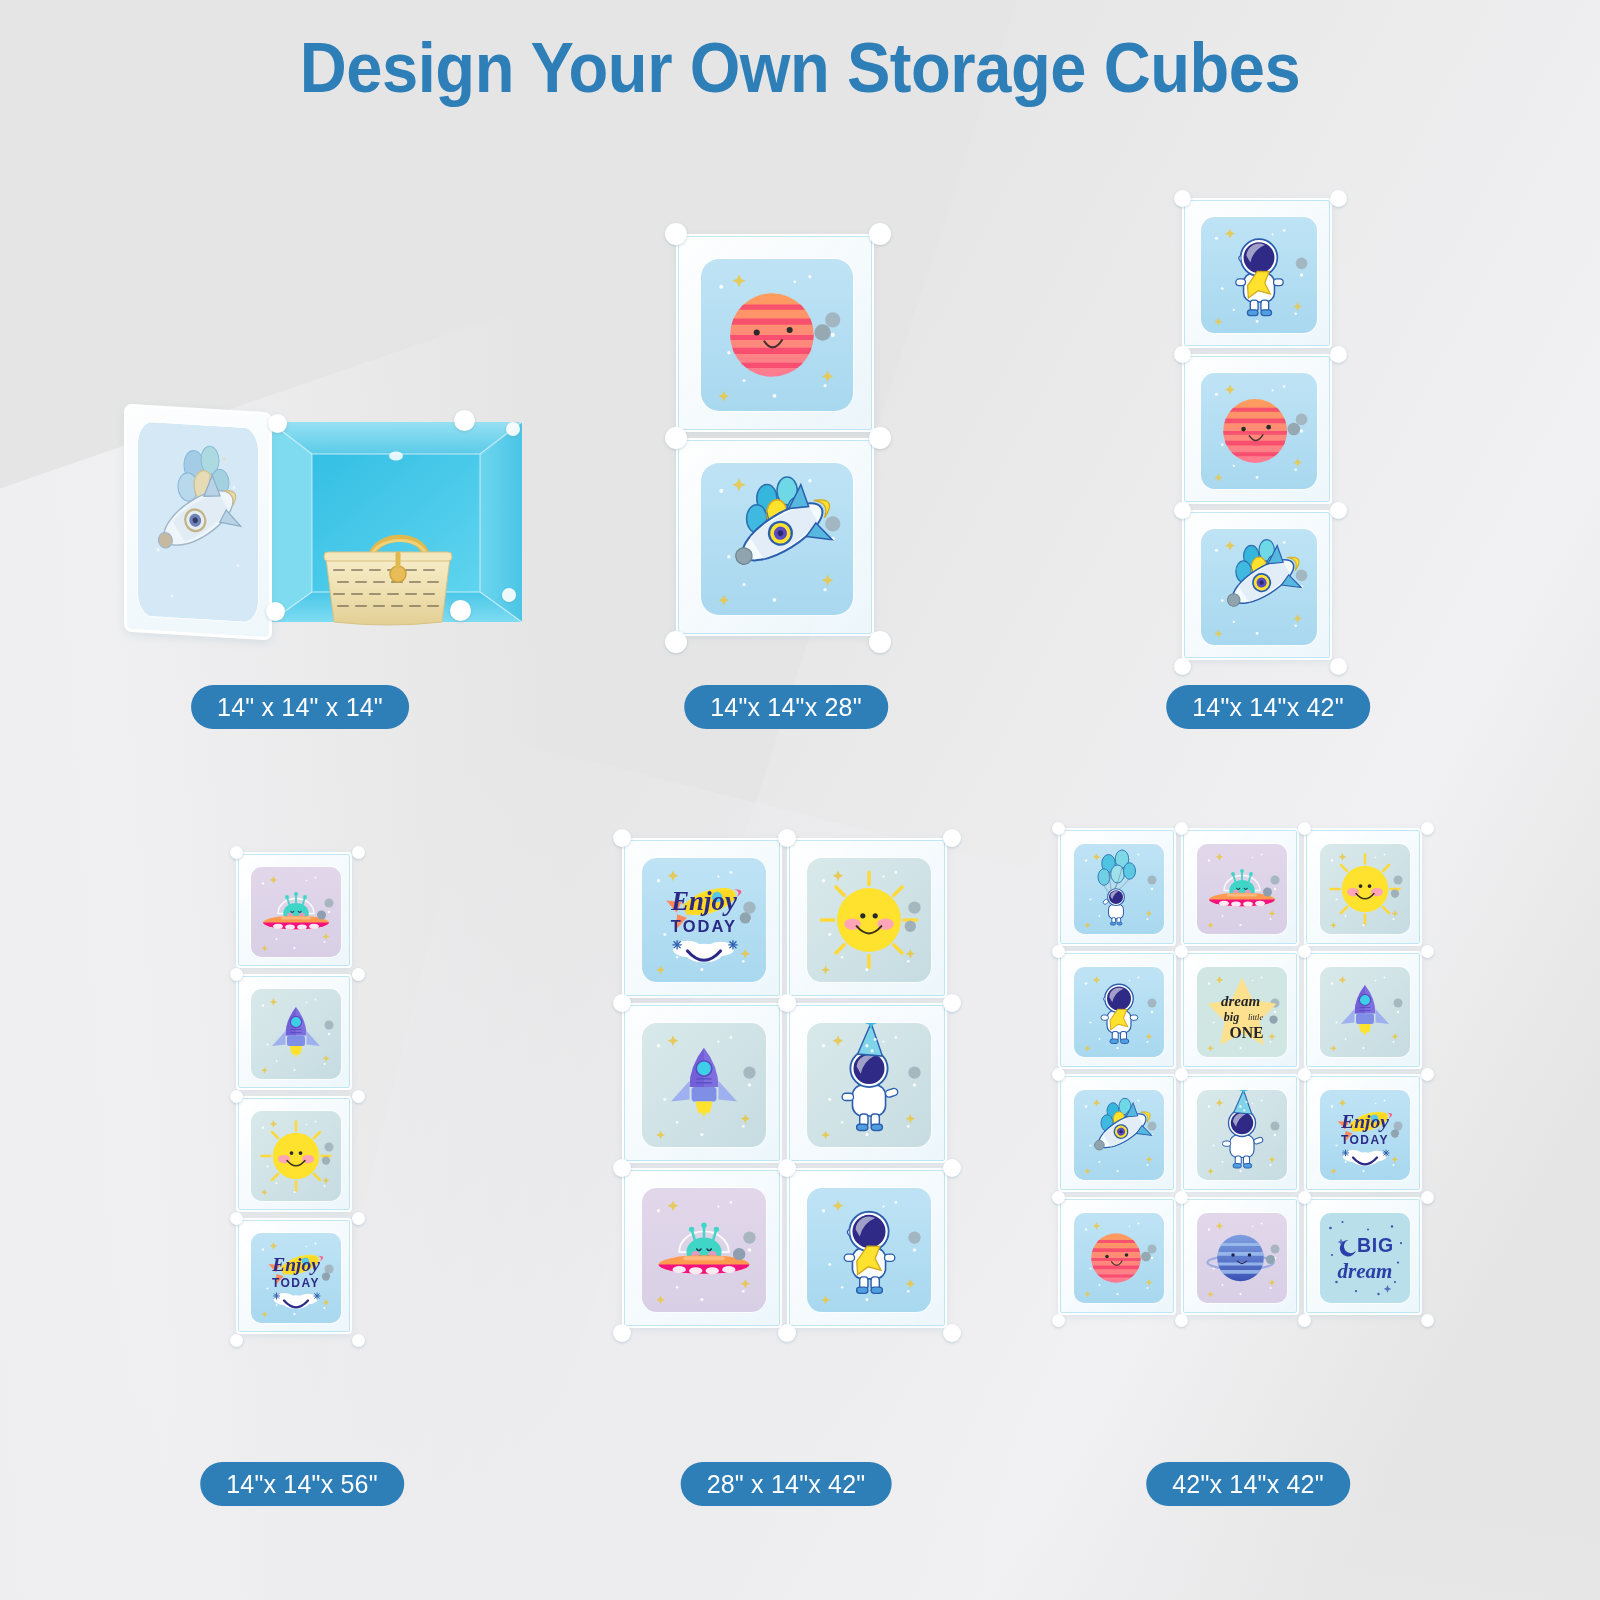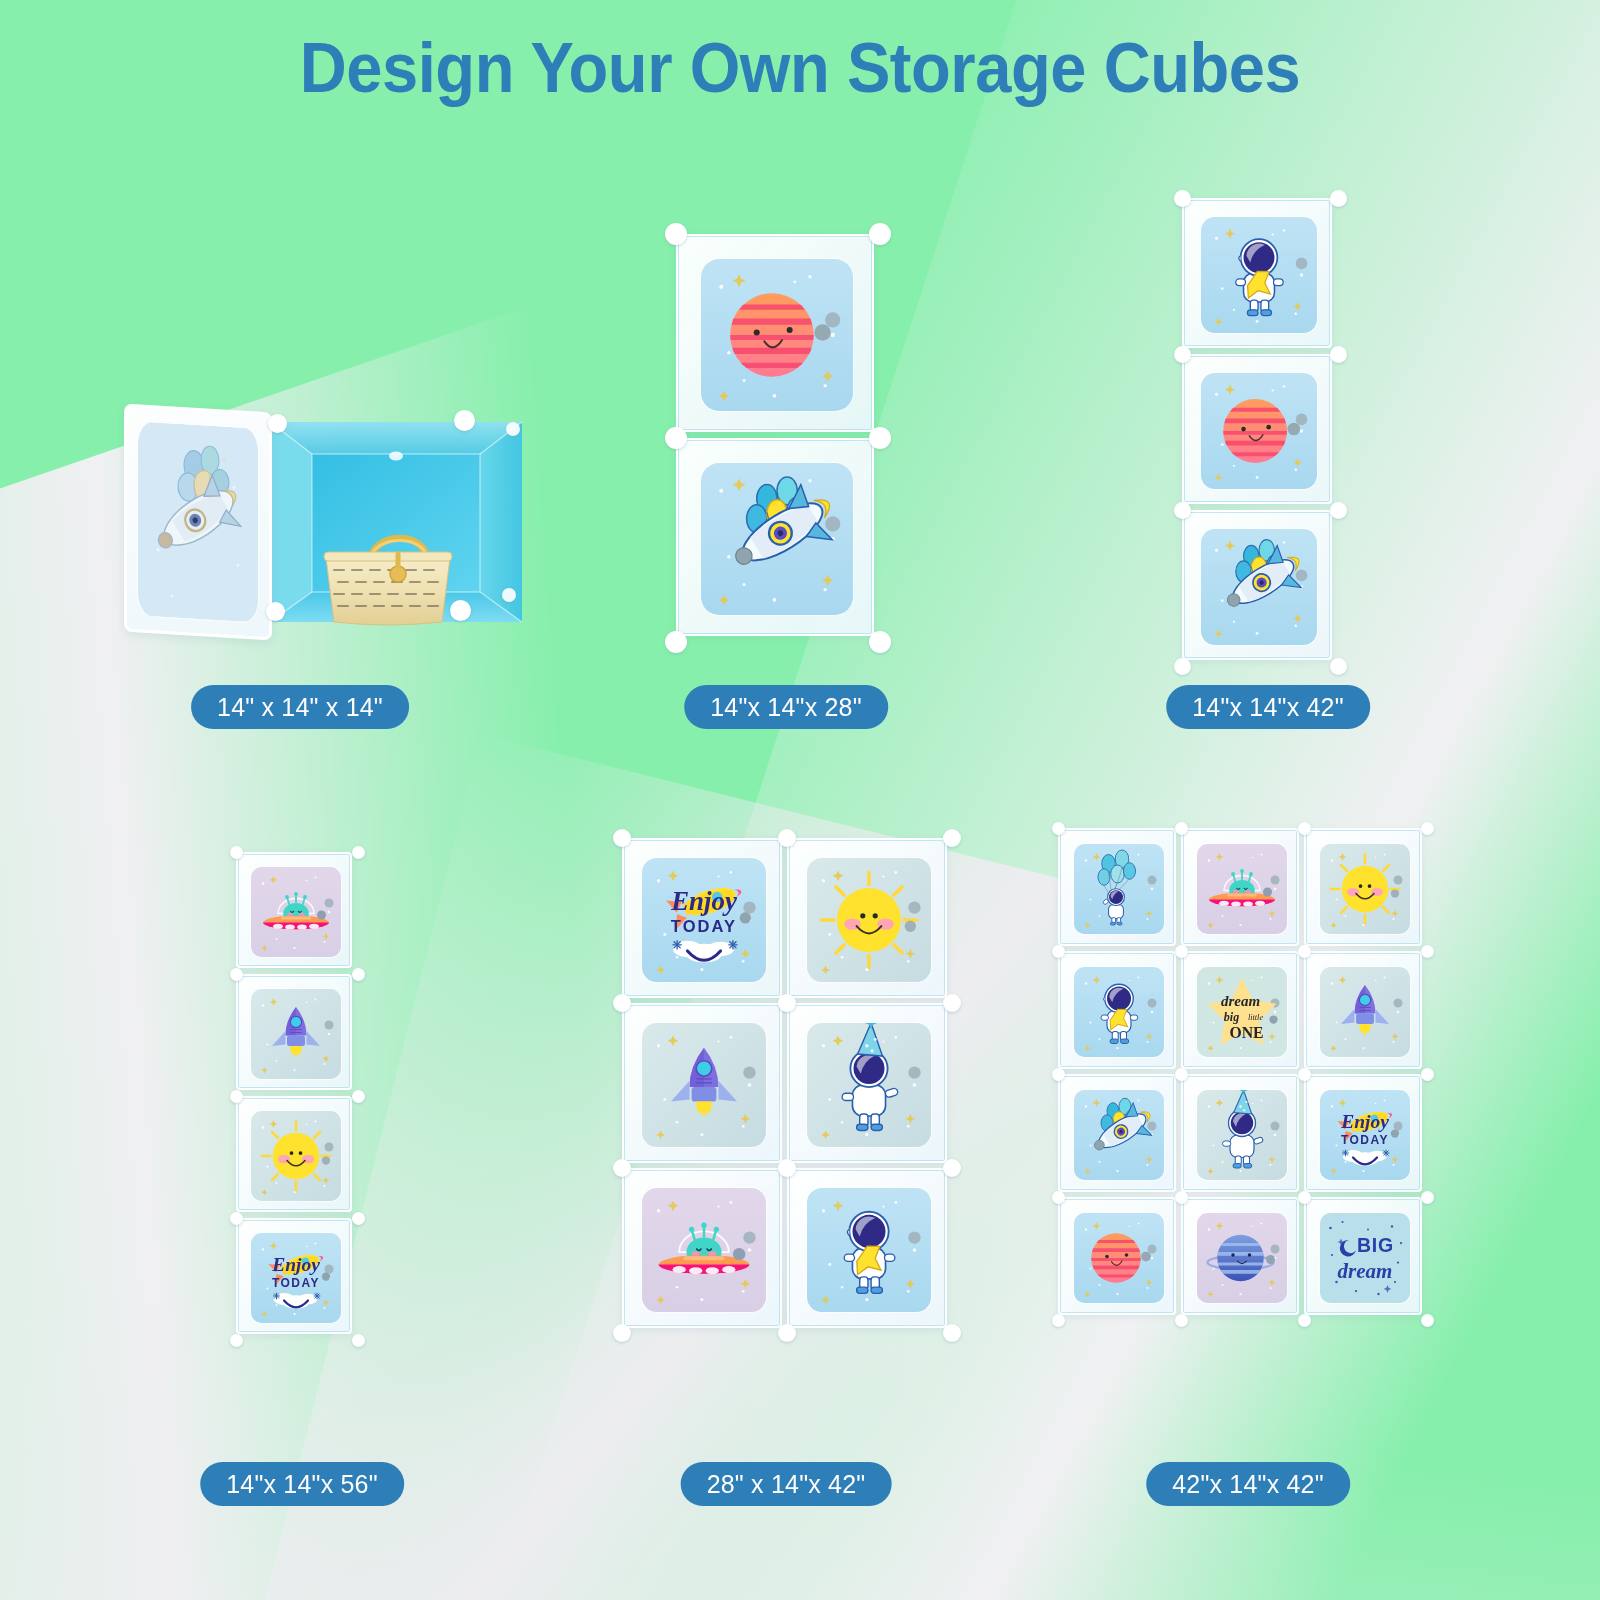--- a/index.html
+++ b/index.html
@@ -5,21 +5,21 @@
   * { box-sizing: border-box; margin: 0; padding: 0; }
   html, body {
     width: 1600px; height: 1600px;
     font-family: "Liberation Sans", sans-serif;
     background: #ffffff;
     overflow: hidden;
   }
   #page {
     position: relative;
     width: 1600px; height: 1600px;
-    background: #86efac;
+    background: #e5e5e5;
     overflow: hidden;
   }
   
   .bg-band { position: absolute; pointer-events: none; }
   .band-a {
     top: -300px; left: 760px; width: 1400px; height: 2400px;
     background: linear-gradient(100deg, rgba(244,244,246,0) 0%, #f1f1f3 45%, rgba(248,248,250,0) 62%);
     transform: rotate(18deg);
   }
   .band-b {

